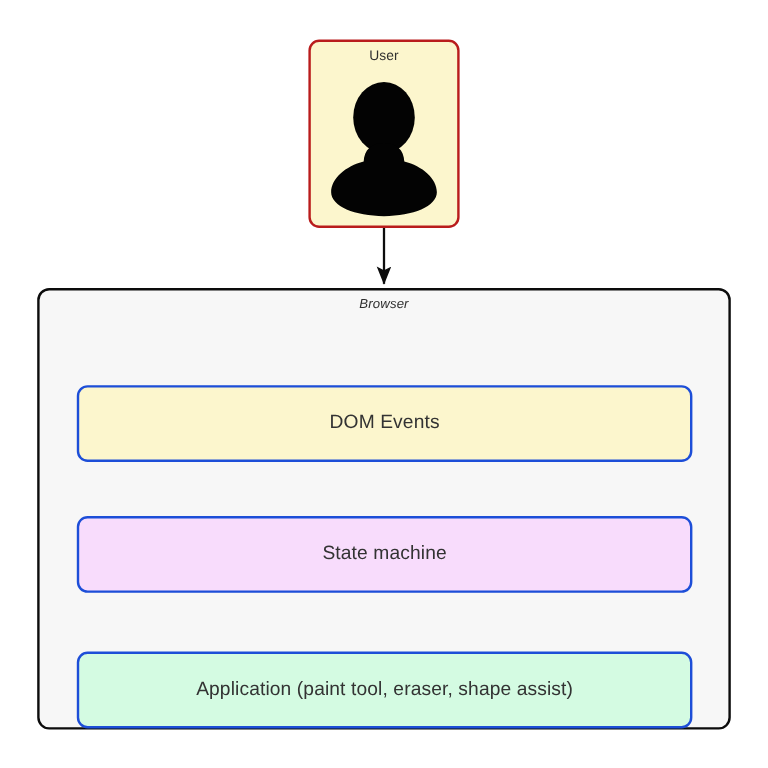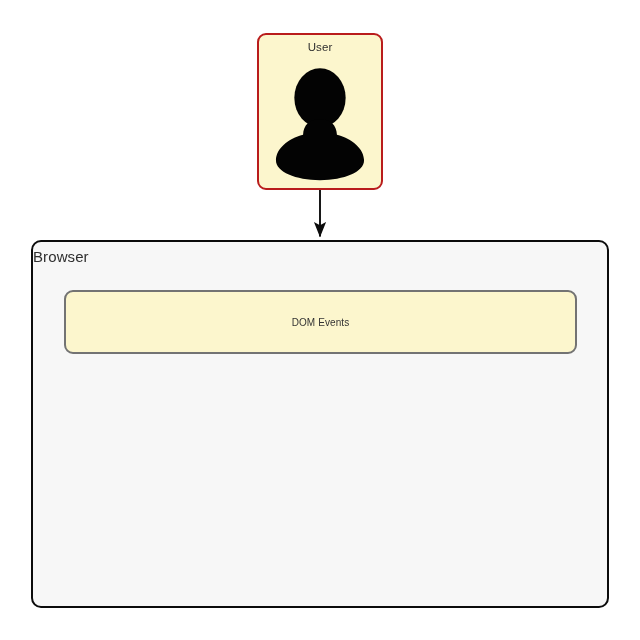--- a/index.html
+++ b/index.html
@@ -66,40 +66,43 @@
     box-sizing: border-box;
     border: 2px solid #0c0c0c;
     border-radius: 10px;
     background: #f7f7f7;
   }
   .browser-label {
     position: absolute;
     left: 0;
     top: 6px;
     width: 100%;
-    font-size: 15px;
+    text-align: center;
+    font-size: 11px;
     color: #2f2f2f;
     letter-spacing: .1px;
+    font-style: italic;
   }
 
   
   .proc {
     position: absolute;
     left: 64px;
     width: 513px;
     height: 64px;
     box-sizing: border-box;
-    border: 2px solid #737373;
+    border: 2px solid #1d4ed8;
     border-radius: 9px;
     display: flex;
     align-items: center;
     justify-content: center;
-    font-size: 10px;
+    font-size: 16px;
     color: #333333;
     letter-spacing: .1px;
+    margin-top: 31px;
   }
   .proc-dom      { top: 290px; background: #fcf6cd; }
   .proc-state    { top: 399px; background: #f8dcfc; }
   .proc-app      { top: 512px; background: #d4fbe2; }
 </style>
 </head>
 <body>
 
 <div id="stage">
 
@@ -138,15 +141,21 @@
   </div>
 
   <div class="browser-box">
     <div class="browser-label">Browser</div>
   </div>
 
   <div class="proc proc-dom">
     <span>DOM Events</span>
   </div>
 
+  <div class="proc proc-state">
+    <span>State machine</span>
+  </div>
 
+  <div class="proc proc-app">
+    <span>Application (paint tool, eraser, shape assist)</span>
+  </div>
 
 </div>
 
 </body></html>

